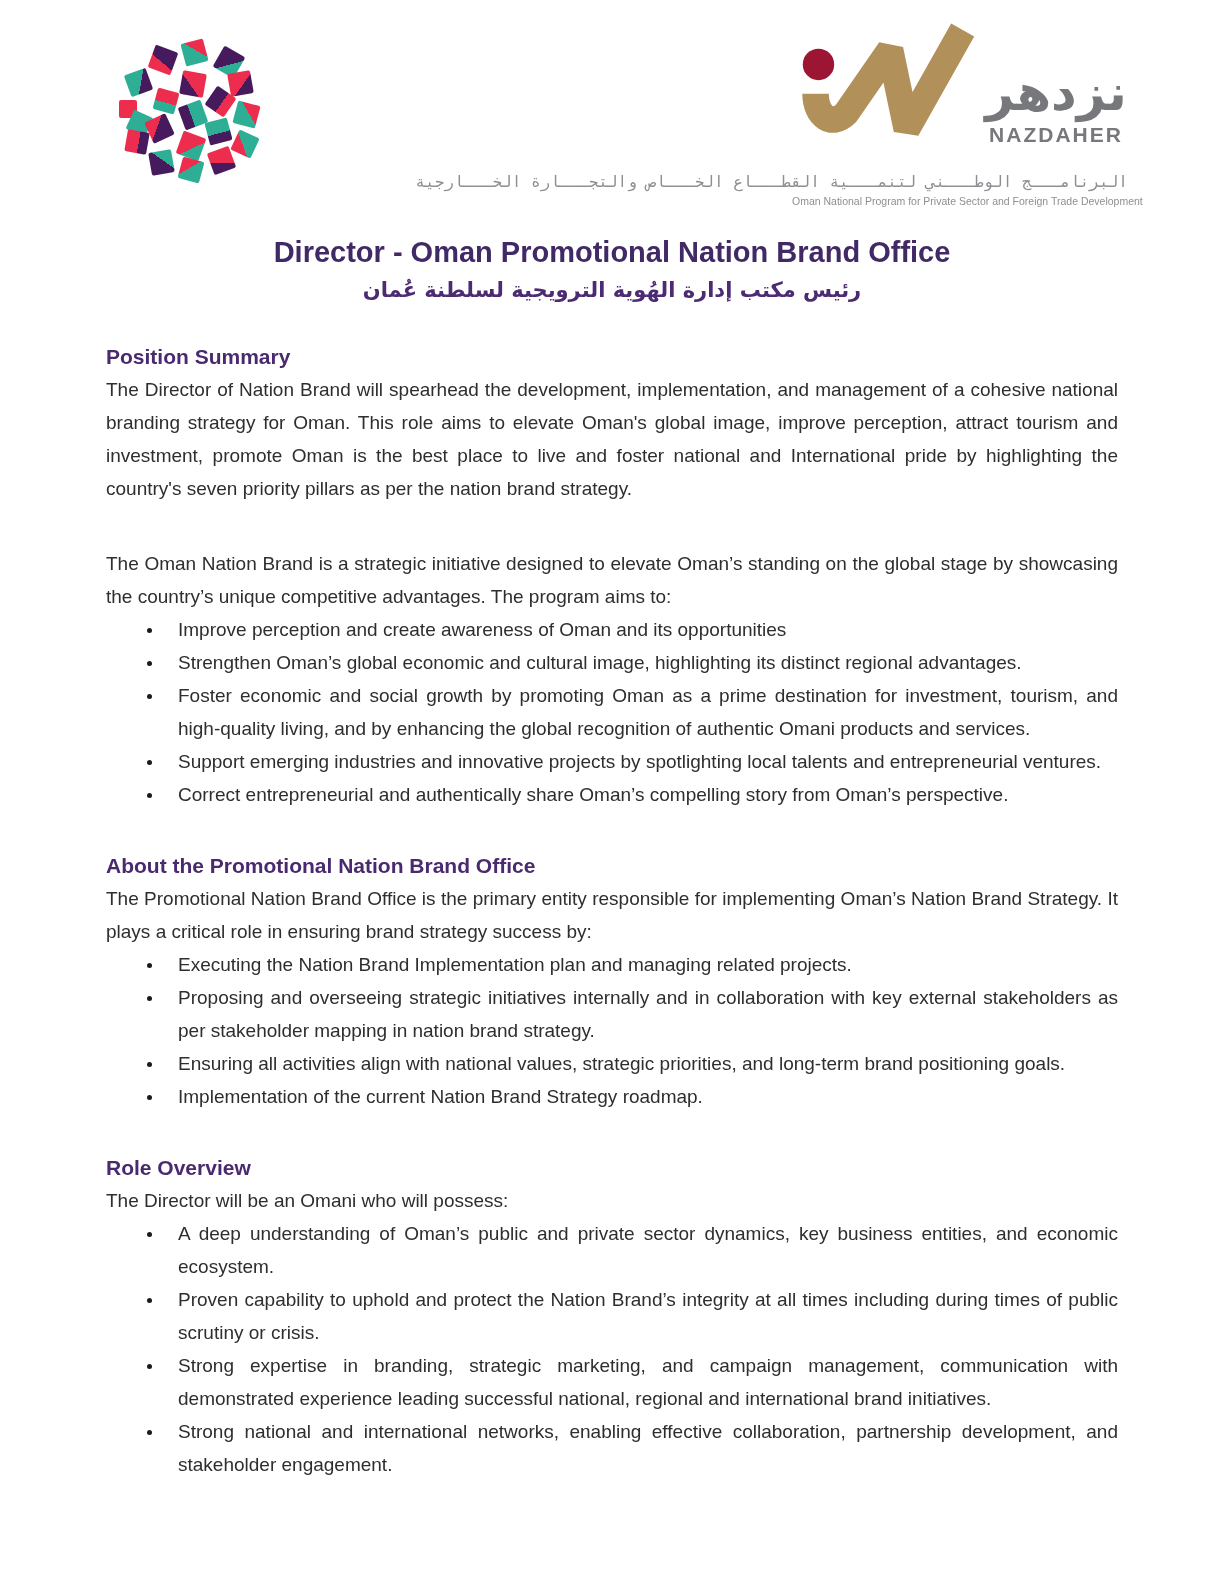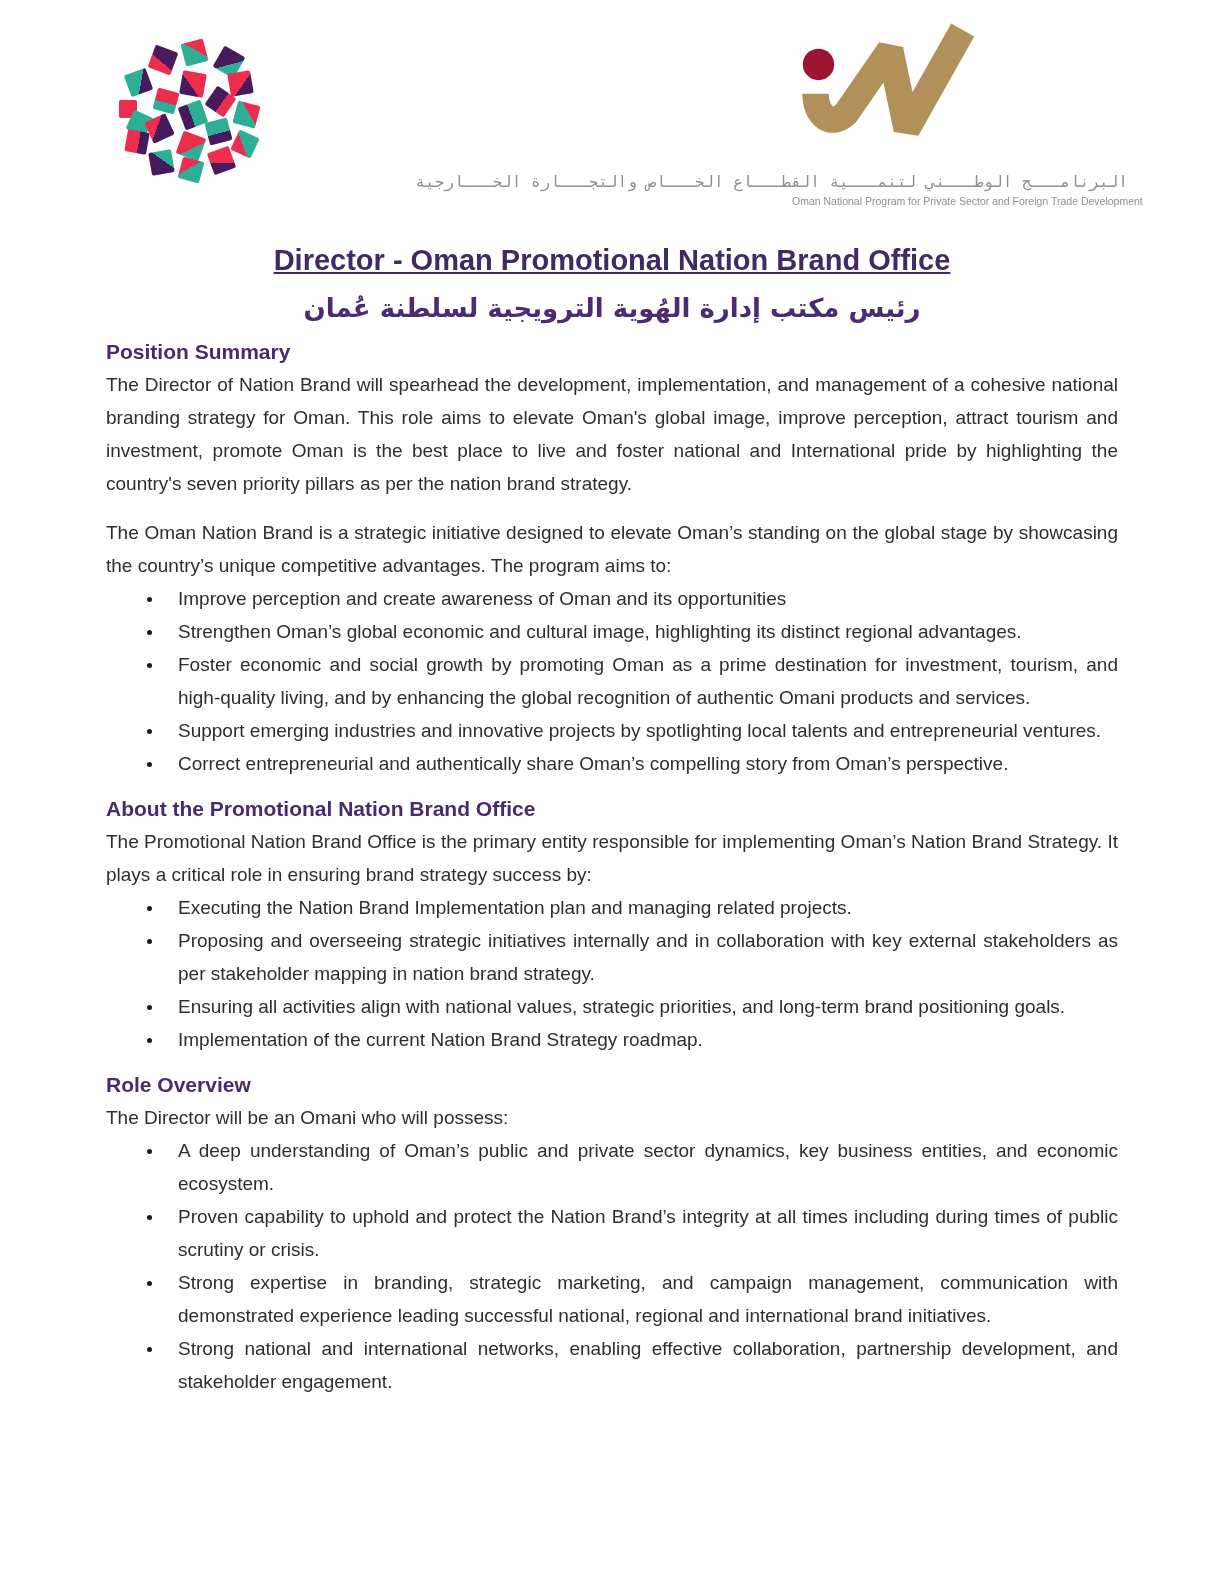--- a/index.html
+++ b/index.html
@@ -28,27 +28,27 @@
          line-height:1.0;color:var(--nazdaher-gray);}
   .nz-en{font-weight:bold;font-size:21px;letter-spacing:2px;margin-top:5px;
          color:var(--nazdaher-gray);}
   .nz-tag-ar{font-family:Liberation Mono, monospace;font-size:16px;margin-top:20px;
              text-align:center;color:var(--tagline-gray);white-space:nowrap;}
   .nz-tag-en{font-size:10.5px;margin-top:3px;text-align:center;
              color:var(--tagline-gray);white-space:nowrap;}
 
   
   .titles{padding-top:228px;text-align:center;}
-  h1{margin:16px;font-size:29px;font-weight:bold;color:var(--title-purple);text-decoration:underline;}
+  h1{margin:8px;font-size:29px;font-weight:bold;color:var(--title-purple);}
   h2{margin:9px 0 0 0;font-family:"DejaVu Sans",sans-serif;
-     font-size:26px;font-weight:bold;color:var(--subtitle-purple);}
+     font-size:21px;font-weight:bold;color:var(--subtitle-purple);}
 
   
   main{margin:0 106px;color:var(--body-text);font-size:19px;line-height:33px;}
-  section{margin-top:16px;}
+  section{margin-top:42px;}
   h3{margin:0;font-size:21px;line-height:26px;font-weight:bold;color:var(--heading-purple);}
   p{margin:3px 0 0 0;text-align:justify;}
   ul{margin:0;padding-left:58px;list-style:disc;}
   li{padding-left:14px;text-align:justify;}
   li::marker{color:#1b1b1b;font-size:0.85em;}
 </style>
 </head>
 <body>
 
 <div class="page">
@@ -77,20 +77,24 @@
         <div class="tile" style="left: 93px; top: 111px; width: 23px; height: 23px; transform: rotate(-20deg); background: linear-gradient(200deg, rgb(236, 45, 78) 58%, rgb(71, 26, 94) 58%);"></div>
       </div>
   </div>
 
   <div class="nazdaher-logo">
     <div class="nz-top">
       <svg class="nz-mark" viewBox="0 0 210 130" xmlns="http://www.w3.org/2000/svg">
         <circle cx="27" cy="42" r="16" id="nz-dot" fill="#9C1533"></circle>
         <path id="nz-swoosh" d="M24 72 C24 95 41 106 55 92 L100 27 L117 108 L174 7" fill="none" stroke-width="27" stroke-linejoin="bevel" stroke="#B2905A"></path>
       </svg>
+      <div class="nz-words">
+        <div class="nz-ar" dir="rtl" lang="ar">نزدهر</div>
+        <div class="nz-en">NAZDAHER</div>
+      </div>
     </div>
     <div class="nz-tag-ar" dir="rtl" lang="ar">البرنامـــج الوطـــني لتنمـــية القطـــاع الخـــاص والتجـــارة الخـــارجية</div>
     <div class="nz-tag-en">Oman National Program for Private Sector and Foreign Trade Development</div>
   </div>
 
   <div class="titles">
     <h1>Director - Oman Promotional Nation Brand Office</h1>
     <h2 dir="rtl" lang="ar">رئيس مكتب إدارة الهُوية الترويجية لسلطنة عُمان</h2>
   </div>
 

